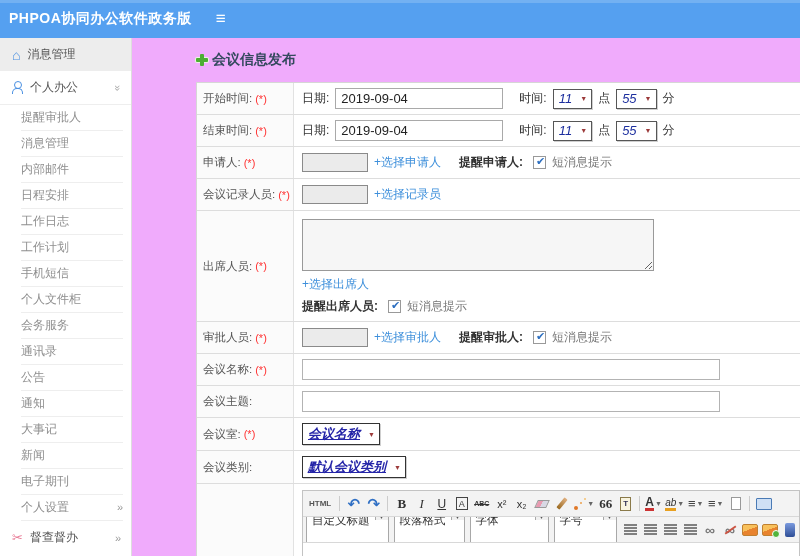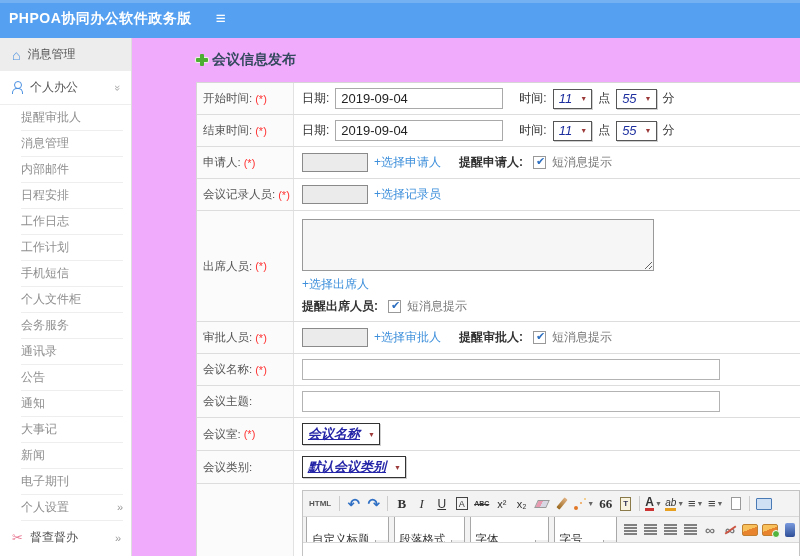--- a/index.html
+++ b/index.html
@@ -103,21 +103,21 @@
                  background: linear-gradient(90deg, #e89ab0 0 45%, #d8d8e4 45%); border: 1px solid #999; }
   .brush-icon { width: 4px; height: 13px; background: linear-gradient(#e0b080, #9a6a20);
                 transform: rotate(40deg); border-radius: 1px; }
   .wand-icon { width: 4px; height: 4px; border-radius: 50%; background: #e07828;
                box-shadow: 5px -5px 0 -1px #eca04c, 9px -9px 0 -1px #f4c070; margin: 9px 8px 0 1px; }
   .paste-icon { width: 11px; height: 14px; border: 1px solid #8a7a4a; background: #f8f4e0;
                 display: flex; align-items: center; justify-content: center;
                 font-size: 8px; font-weight: bold; color: #335; }
   .npage-icon { width: 10px; height: 13px; border: 1px solid #999; background: #fff; }
   .screen-icon { width: 16px; height: 12px; border: 1px solid #4a7ab5; background: #cfe0f5; border-radius: 1px; }
-  .ed-select { display: inline-flex; align-items: flex-end; height: 36px; border: 1px solid #a8a8a8;
+  .ed-select { display: inline-flex; align-items: flex-start; height: 36px; border: 1px solid #a8a8a8;
                background: #fff; margin-right: 2px; cursor: pointer; flex-shrink: 0; }
   .ed-select .lbl { padding: 0 5px; font-size: 11.5px; color: #333; display: flex; align-items: center; }
   .ed-select .btn { width: 13px; border-left: 1px solid #a8a8a8; background: #f0f0f0;
                     display: flex; align-items: center; justify-content: center; font-size: 7px; color: #555; }
   .w1 .lbl { min-width: 62px; } .w2 .lbl { min-width: 52px; } .w3 .lbl { min-width: 64px; } .w4 .lbl { min-width: 48px; }
   .align-icon { width: 13px; height: 11px;
                 background: repeating-linear-gradient(to bottom, #808080 0 2px, transparent 2px 3px); }
   .link-glyph { font-size: 14px; color: #777; font-weight: bold; }
   .unlink-wrap { position: relative; }
   .unlink-wrap::after { content: ""; position: absolute; left: 2px; top: 9px; width: 13px; height: 2px;

